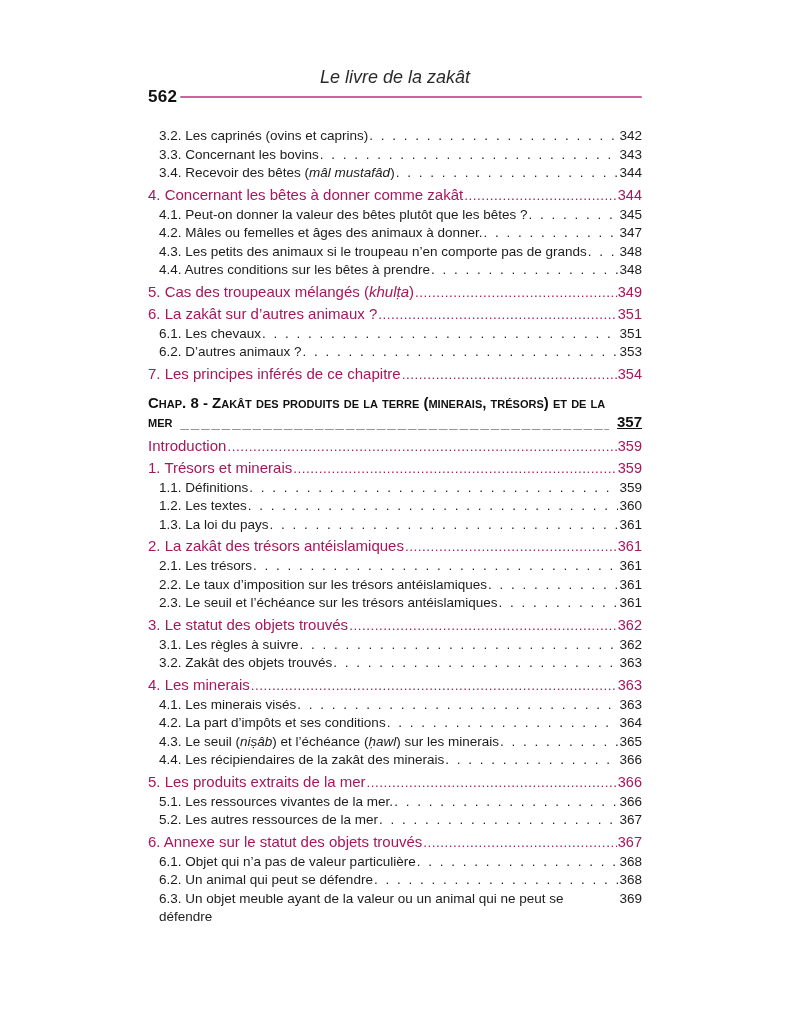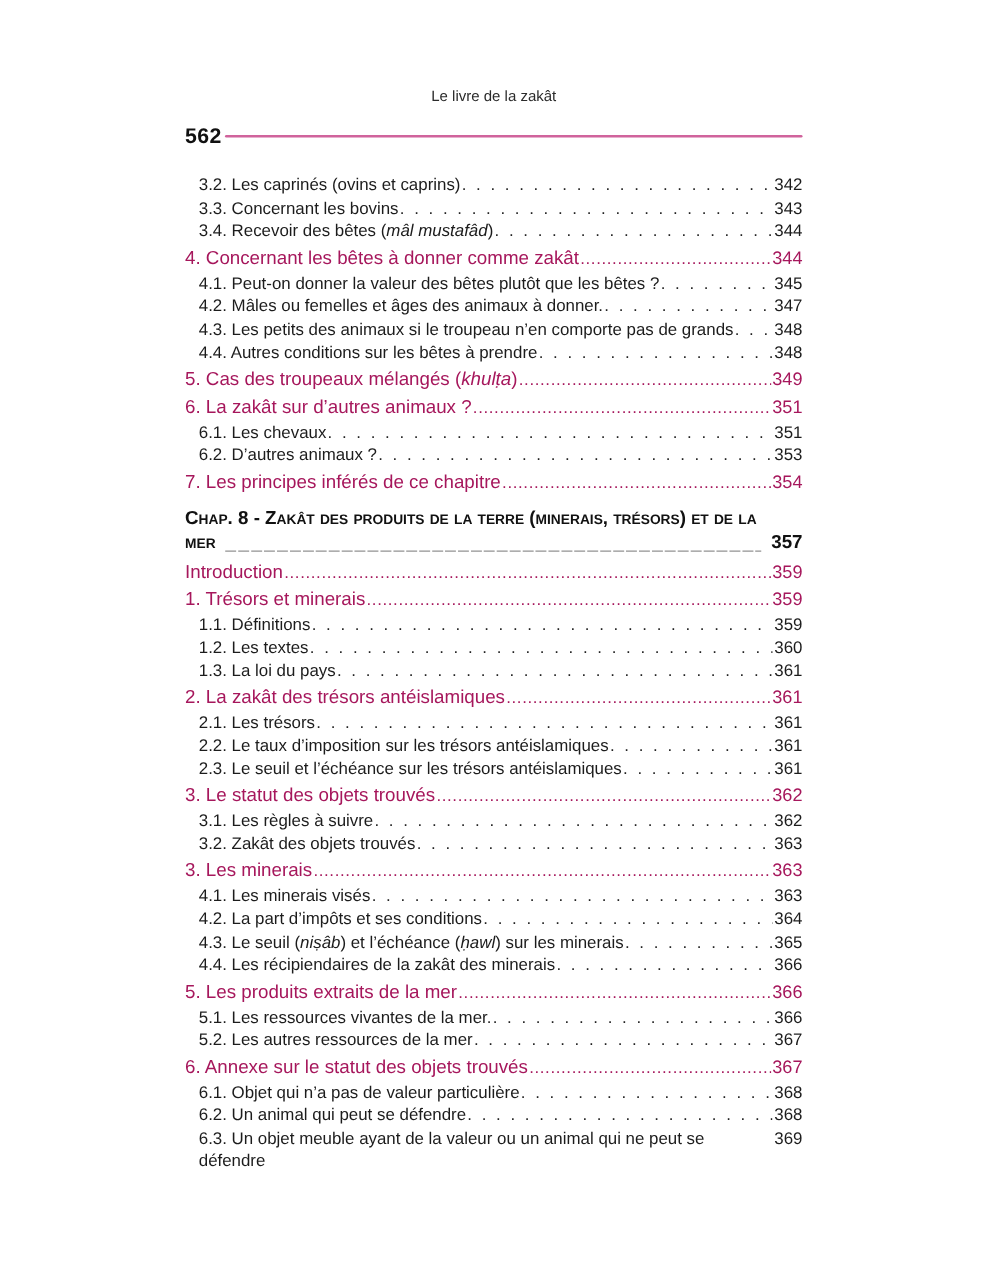--- a/index.html
+++ b/index.html
@@ -19,24 +19,25 @@
   .content {
     position: absolute;
     left: 148px;
     top: 70px;
     width: 494px;
   }
 
   
   .running-title {
     text-align: center;
-    font-size: 12px;
+    font-style: italic;
+    font-size: 18px;
     line-height: 15px;
     color: #2b2b2b;
-    margin-bottom: 14px;
+    margin-bottom: 2px;
   }
   .header-row {
     display: flex;
     align-items: center;
     height: 20px;
   }
   .page-num {
     font-weight: bold;
     font-size: 17px;
     letter-spacing: 0.3px;
@@ -104,21 +105,21 @@
   }
   .ch-fill {
     flex: 1;
     overflow: hidden;
     white-space: nowrap;
     color: var(--chline, #909090);
     font-weight: normal;
     letter-spacing: 2px;
     margin: 0 8px 0 8px;
   }
-  .ch-page { white-space: nowrap; }
+  .ch-page { white-space: nowrap; text-decoration: underline; }
 </style>
 </head>
 <body>
 
 <div class="sheet">
   <div class="content">
 
     <header>
       <div class="running-title">Le livre de la zakât</div>
       <div class="header-row">
@@ -255,21 +256,21 @@
           <span class="label"><span>3.1. Les règles à suivre</span></span>
           <span class="dots spaced">. . . . . . . . . . . . . . . . . . . . . . . . . . . . . . . . . . . . . . . . . . . . . . . . . . . . . . . . . . . . . . . . . . . . . . . . . . . . . . . . . . . . . . . . . . . . . . . . . . . . . . . . . . . . . . . . . . . . . . . . . . . . . . . . . . . . . . . . . . . . . . . . . . . . . . . . . . . . . . . . </span>
           <span class="pg">362</span>
         </div>
         <div class="row sub">
           <span class="label"><span>3.2. Zakât des objets trouvés</span></span>
           <span class="dots spaced">. . . . . . . . . . . . . . . . . . . . . . . . . . . . . . . . . . . . . . . . . . . . . . . . . . . . . . . . . . . . . . . . . . . . . . . . . . . . . . . . . . . . . . . . . . . . . . . . . . . . . . . . . . . . . . . . . . . . . . . . . . . . . . . . . . . . . . . . . . . . . . . . . . . . . . . . . . . . . . . . </span>
           <span class="pg">363</span>
         </div>
         <div class="row main">
-          <span class="label"><span>3. Les minerais</span></span>
+          <span class="label"><span>4. Les minerais</span></span>
           <span class="dots dense">................................................................................................................................................................................................................................................................................................................................................................................................................</span>
           <span class="pg">363</span>
         </div>
         <div class="row sub">
           <span class="label"><span>4.1. Les minerais visés</span></span>
           <span class="dots spaced">. . . . . . . . . . . . . . . . . . . . . . . . . . . . . . . . . . . . . . . . . . . . . . . . . . . . . . . . . . . . . . . . . . . . . . . . . . . . . . . . . . . . . . . . . . . . . . . . . . . . . . . . . . . . . . . . . . . . . . . . . . . . . . . . . . . . . . . . . . . . . . . . . . . . . . . . . . . . . . . . </span>
           <span class="pg">363</span>
         </div>
         <div class="row sub">
           <span class="label"><span>4.2. La part d’impôts et ses conditions</span></span>

